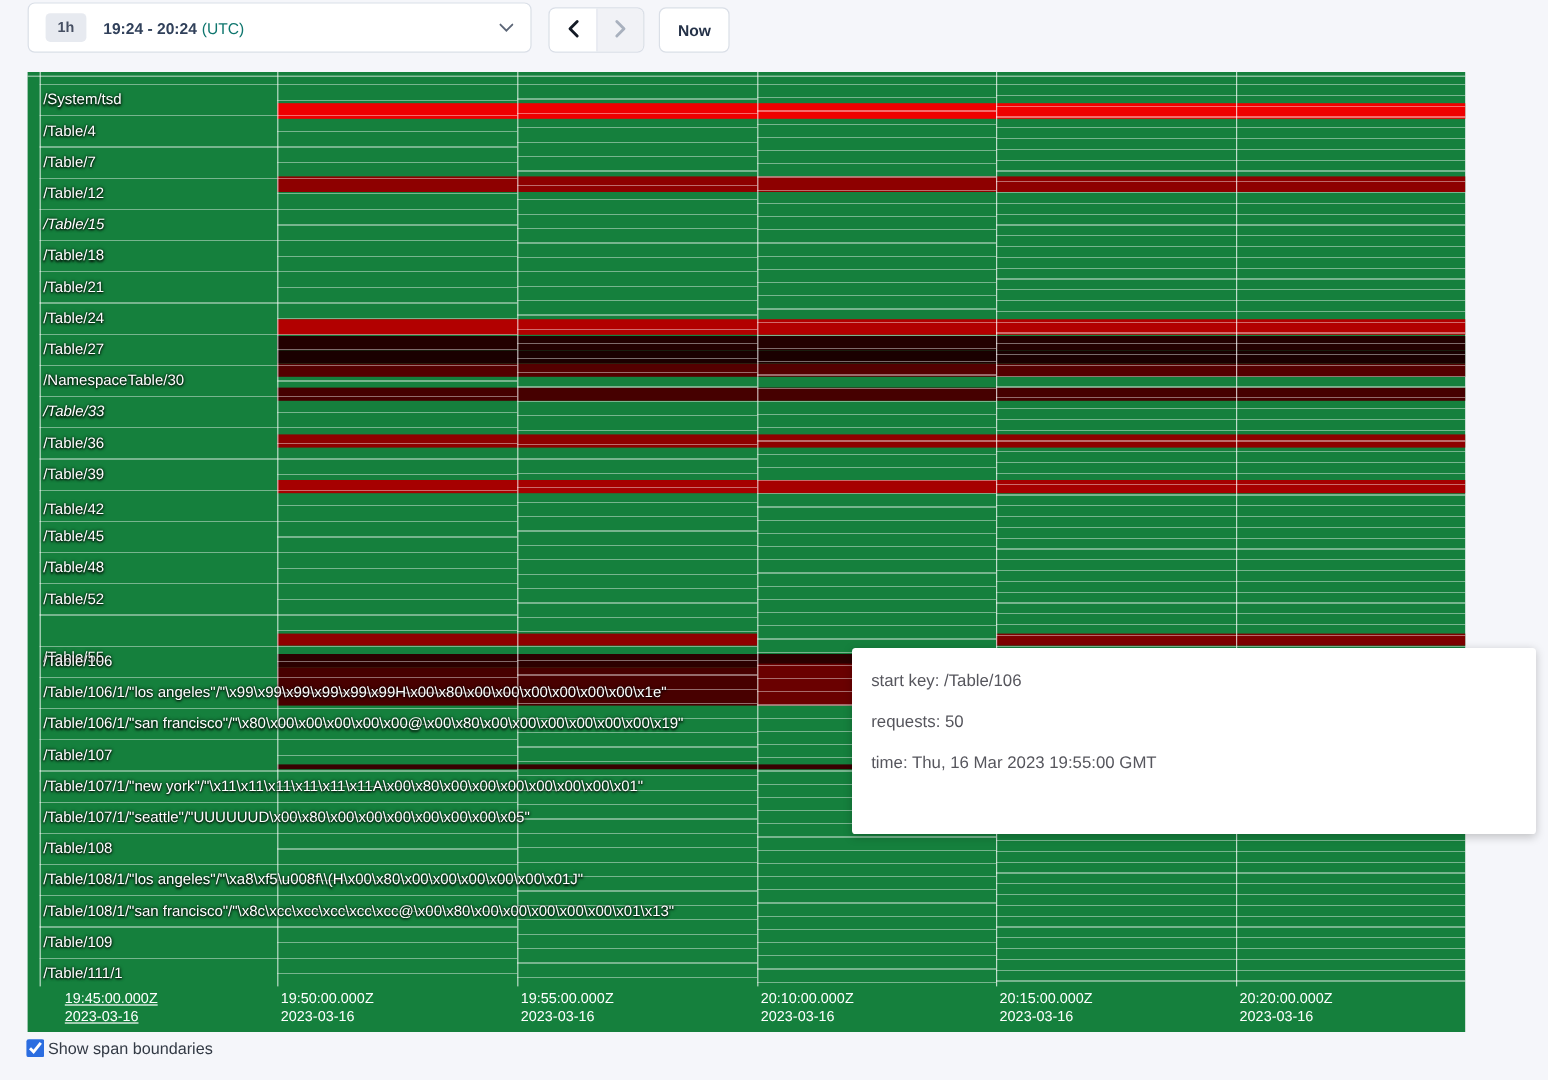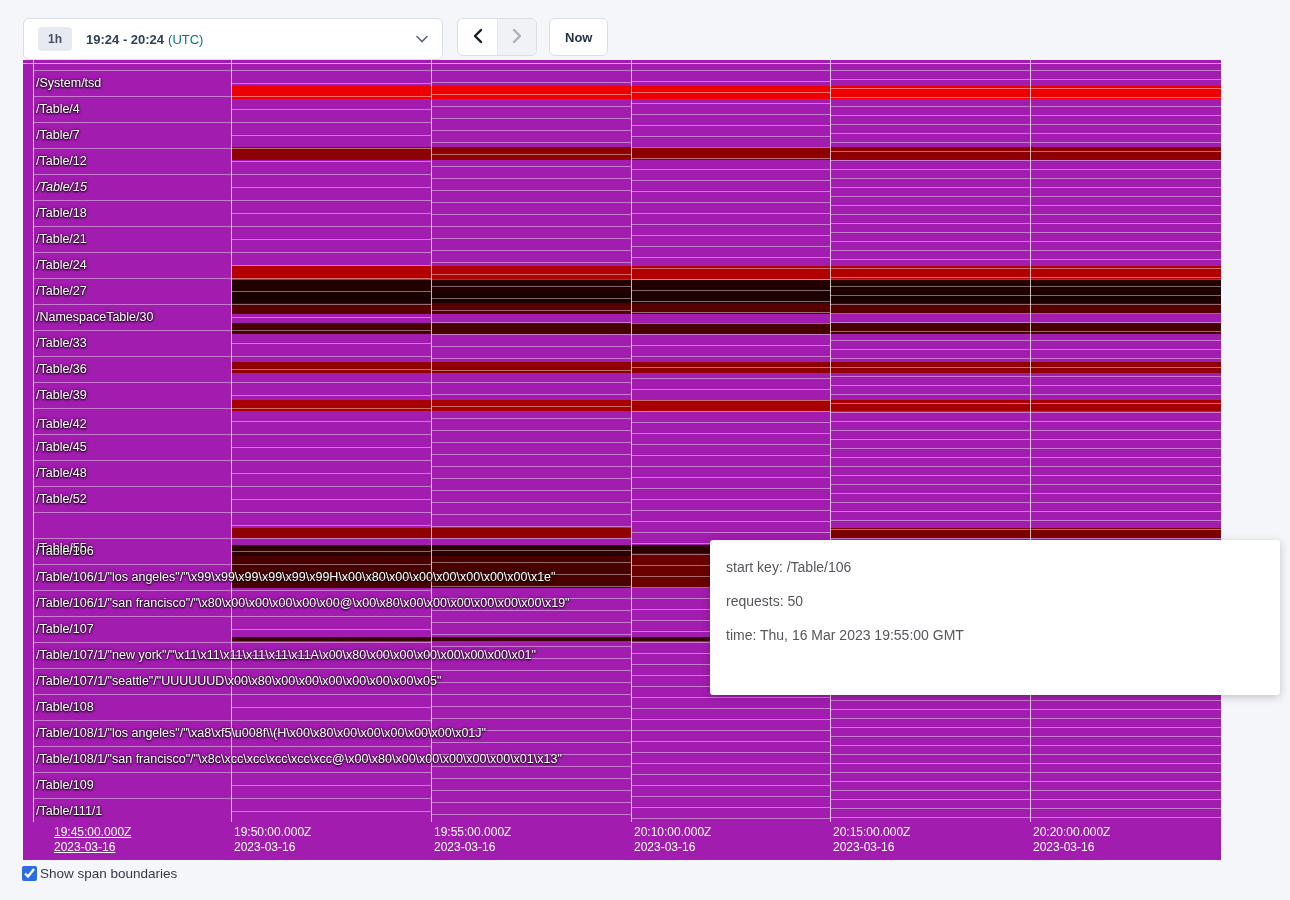--- a/index.html
+++ b/index.html
@@ -6,21 +6,21 @@
   html,body { width:1290px; height:900px; }
   body {
     background:#f5f6fa;
     font-family:"Liberation Sans", sans-serif;
     position:relative;
     overflow:hidden;
   }
   .page { position:absolute; inset:0; }
 
   
-  .toolbar { position:absolute; left:23px; top:18px; height:26px; display:flex; align-items:flex-start; }
+  .toolbar { position:absolute; left:23px; top:18px; height:26px; display:flex; align-items:flex-end; }
   .range-select {
     width:420px; height:42px; background:#fff;
     border:1px solid #dadfe7; border-radius:6px;
     display:flex; align-items:center; padding:0 14px; cursor:pointer;
   }
   .range-badge {
     background:#e7eaf0; color:#475063; font-weight:bold; font-size:12px;
     border-radius:4px; padding:5px 10px; margin-right:14px;
   }
   .range-text { font-size:13px; font-weight:bold; color:#30405a; }
@@ -36,21 +36,21 @@
   .now-btn {
     margin-left:12px; height:38px; padding:0 15px; background:#fff;
     border:1px solid #dadfe7; border-radius:6px; font-weight:bold;
     font-size:13px; color:#253248; cursor:pointer;
     font-family:"Liberation Sans", sans-serif;
   }
 
   
   .canvas {
     position:absolute; left:23px; top:60px; width:1198px; height:800px;
-    background:#a21caf; overflow:visible;
+    background:#15803d; overflow:visible;
   }
   .layer { position:absolute; inset:0; pointer-events:none; }
   .band { position:absolute; }
   .col-lines { position:absolute; top:10px; height:754px; }
   .vline { position:absolute; top:0; width:1px; height:762px; background:rgba(255,255,255,0.72); }
   .topline { position:absolute; left:0; top:3px; width:100%; height:1px; background:rgba(255,255,255,0.6); }
   .rowlabel {
     position:absolute; color:#fff; font-size:12.5px; line-height:14px;
     white-space:nowrap; text-shadow:0 1px 2px #000, 0 0 3px #000;
   }
@@ -143,21 +143,21 @@
         <div class="rowlabel" style="left: 13px; top: 16px;">/System/tsd</div>
         <div class="rowlabel" style="left: 13px; top: 42px;">/Table/4</div>
         <div class="rowlabel" style="left: 13px; top: 68px;">/Table/7</div>
         <div class="rowlabel" style="left: 13px; top: 94px;">/Table/12</div>
         <div class="rowlabel" style="left: 13px; top: 120px; font-style: italic;">/Table/15</div>
         <div class="rowlabel" style="left: 13px; top: 146px;">/Table/18</div>
         <div class="rowlabel" style="left: 13px; top: 172px;">/Table/21</div>
         <div class="rowlabel" style="left: 13px; top: 198px;">/Table/24</div>
         <div class="rowlabel" style="left: 13px; top: 224px;">/Table/27</div>
         <div class="rowlabel" style="left: 13px; top: 250px;">/NamespaceTable/30</div>
-        <div class="rowlabel" style="left: 13px; top: 276px;">/Table/33</div>
+        <div class="rowlabel" style="left: 13px; top: 276px; font-style: italic;">/Table/33</div>
         <div class="rowlabel" style="left: 13px; top: 302px;">/Table/36</div>
         <div class="rowlabel" style="left: 13px; top: 328px;">/Table/39</div>
         <div class="rowlabel" style="left: 13px; top: 357px;">/Table/42</div>
         <div class="rowlabel" style="left: 13px; top: 380px;">/Table/45</div>
         <div class="rowlabel" style="left: 13px; top: 406px;">/Table/48</div>
         <div class="rowlabel" style="left: 13px; top: 432px;">/Table/52</div>
         <div class="rowlabel" style="left: 13px; top: 481px;">/Table/55</div>
         <div class="rowlabel" style="left: 13px; top: 484px;">/Table/106</div>
         <div class="rowlabel" style="left: 13px; top: 510px;">/Table/106/1/"los angeles"/"\x99\x99\x99\x99\x99\x99H\x00\x80\x00\x00\x00\x00\x00\x00\x1e"</div>
         <div class="rowlabel" style="left: 13px; top: 536px;">/Table/106/1/"san francisco"/"\x80\x00\x00\x00\x00\x00@\x00\x80\x00\x00\x00\x00\x00\x00\x19"</div>

